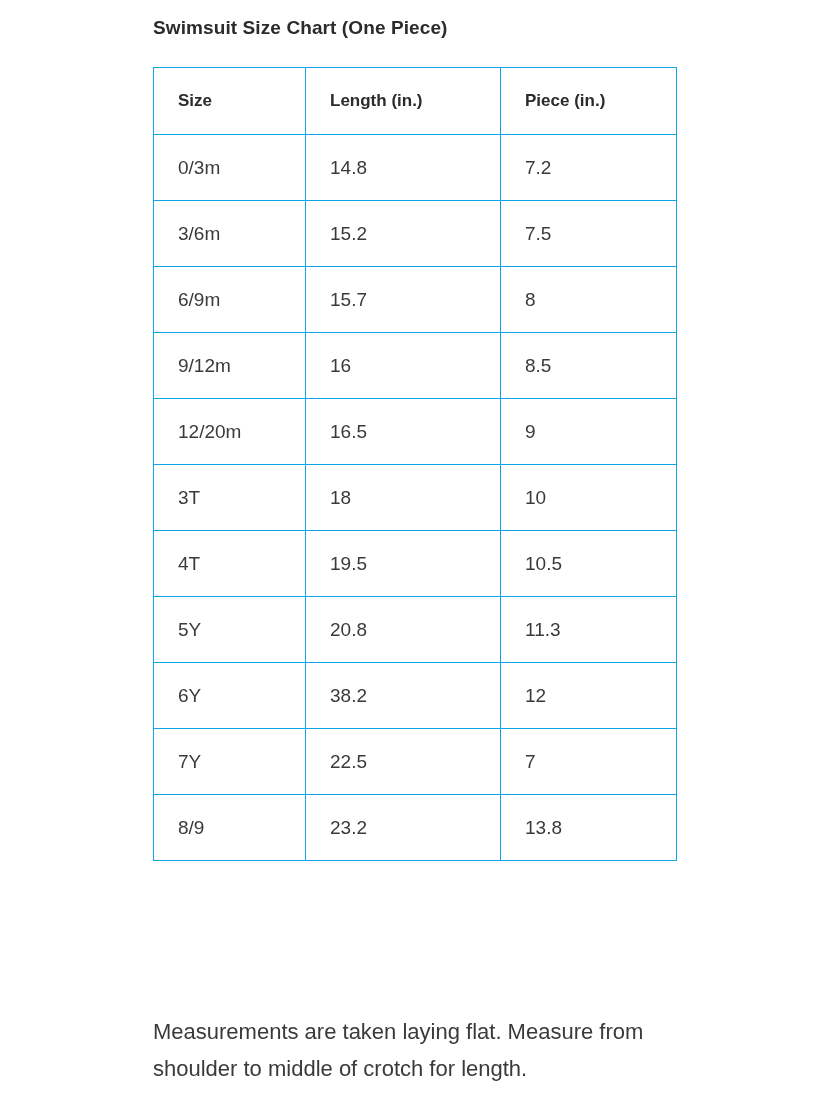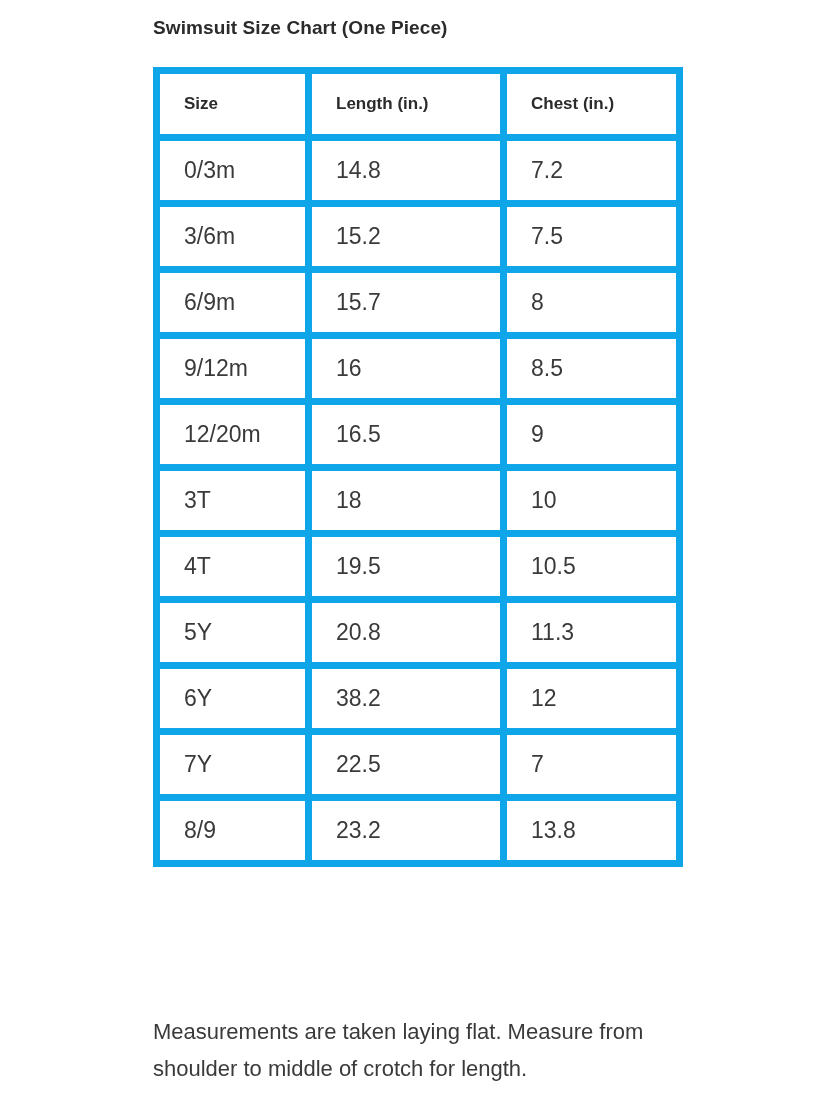--- a/index.html
+++ b/index.html
@@ -42,35 +42,35 @@
     width: 523px;
     table-layout: fixed;
     background: #ffffff;
   }
   table.size-table col.c-size   { width: 152px; }
   table.size-table col.c-length { width: 195px; }
   table.size-table col.c-chest  { width: 176px; }
 
   table.size-table th,
   table.size-table td {
-    border: 7px solid #0ea5e9;
+    border: 1px solid #0ea5e9;
     text-align: left;
     vertical-align: middle;
     padding: 0 0 0 24px;
     height: 66px;
     box-sizing: border-box;
   }
   table.size-table thead th {
     font-size: 17px;
     font-weight: bold;
     color: #2b2b2b;
     height: 67px;
   }
   table.size-table tbody td {
-    font-size: 23px;
+    font-size: 19px;
     font-weight: normal;
     color: #3a3a3a;
   }
   .table-note {
     position: absolute;
     left: 153px;
     top: 1013px;
     width: 500px;
     font-size: 22px;
     line-height: 37px;
@@ -88,21 +88,21 @@
     <table class="size-table">
       <colgroup>
         <col class="c-size">
         <col class="c-length">
         <col class="c-chest">
       </colgroup>
       <thead>
         <tr>
           <th>Size</th>
           <th>Length (in.)</th>
-          <th>Chest (in.)</th>
+          <th>Piece (in.)</th>
         </tr>
       </thead>
       <tbody>
         <tr>
           <td>0/3m</td>
           <td>14.8</td>
           <td>7.2</td>
         </tr>
         <tr>
           <td>3/6m</td>

